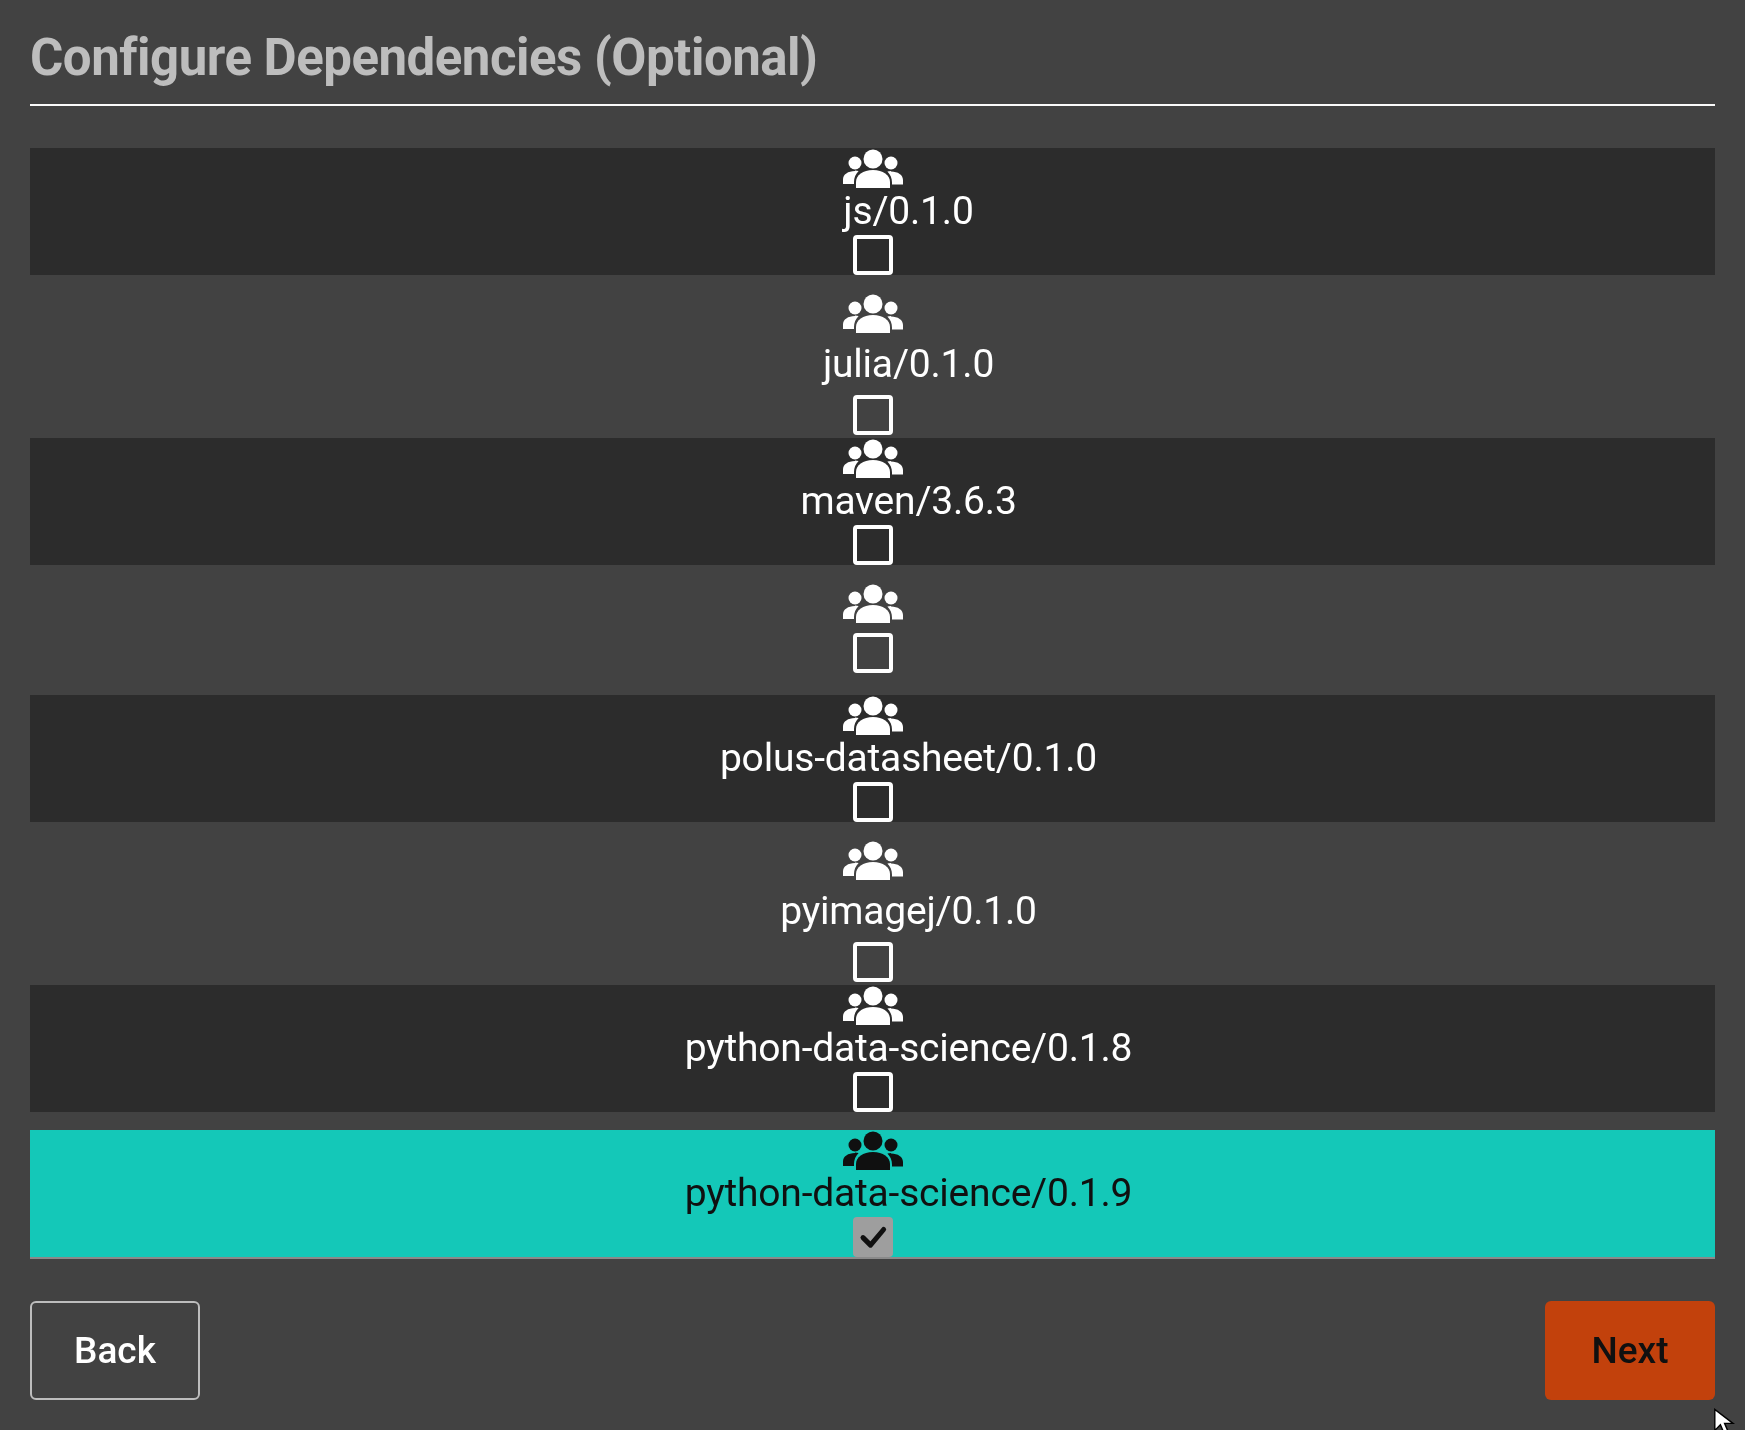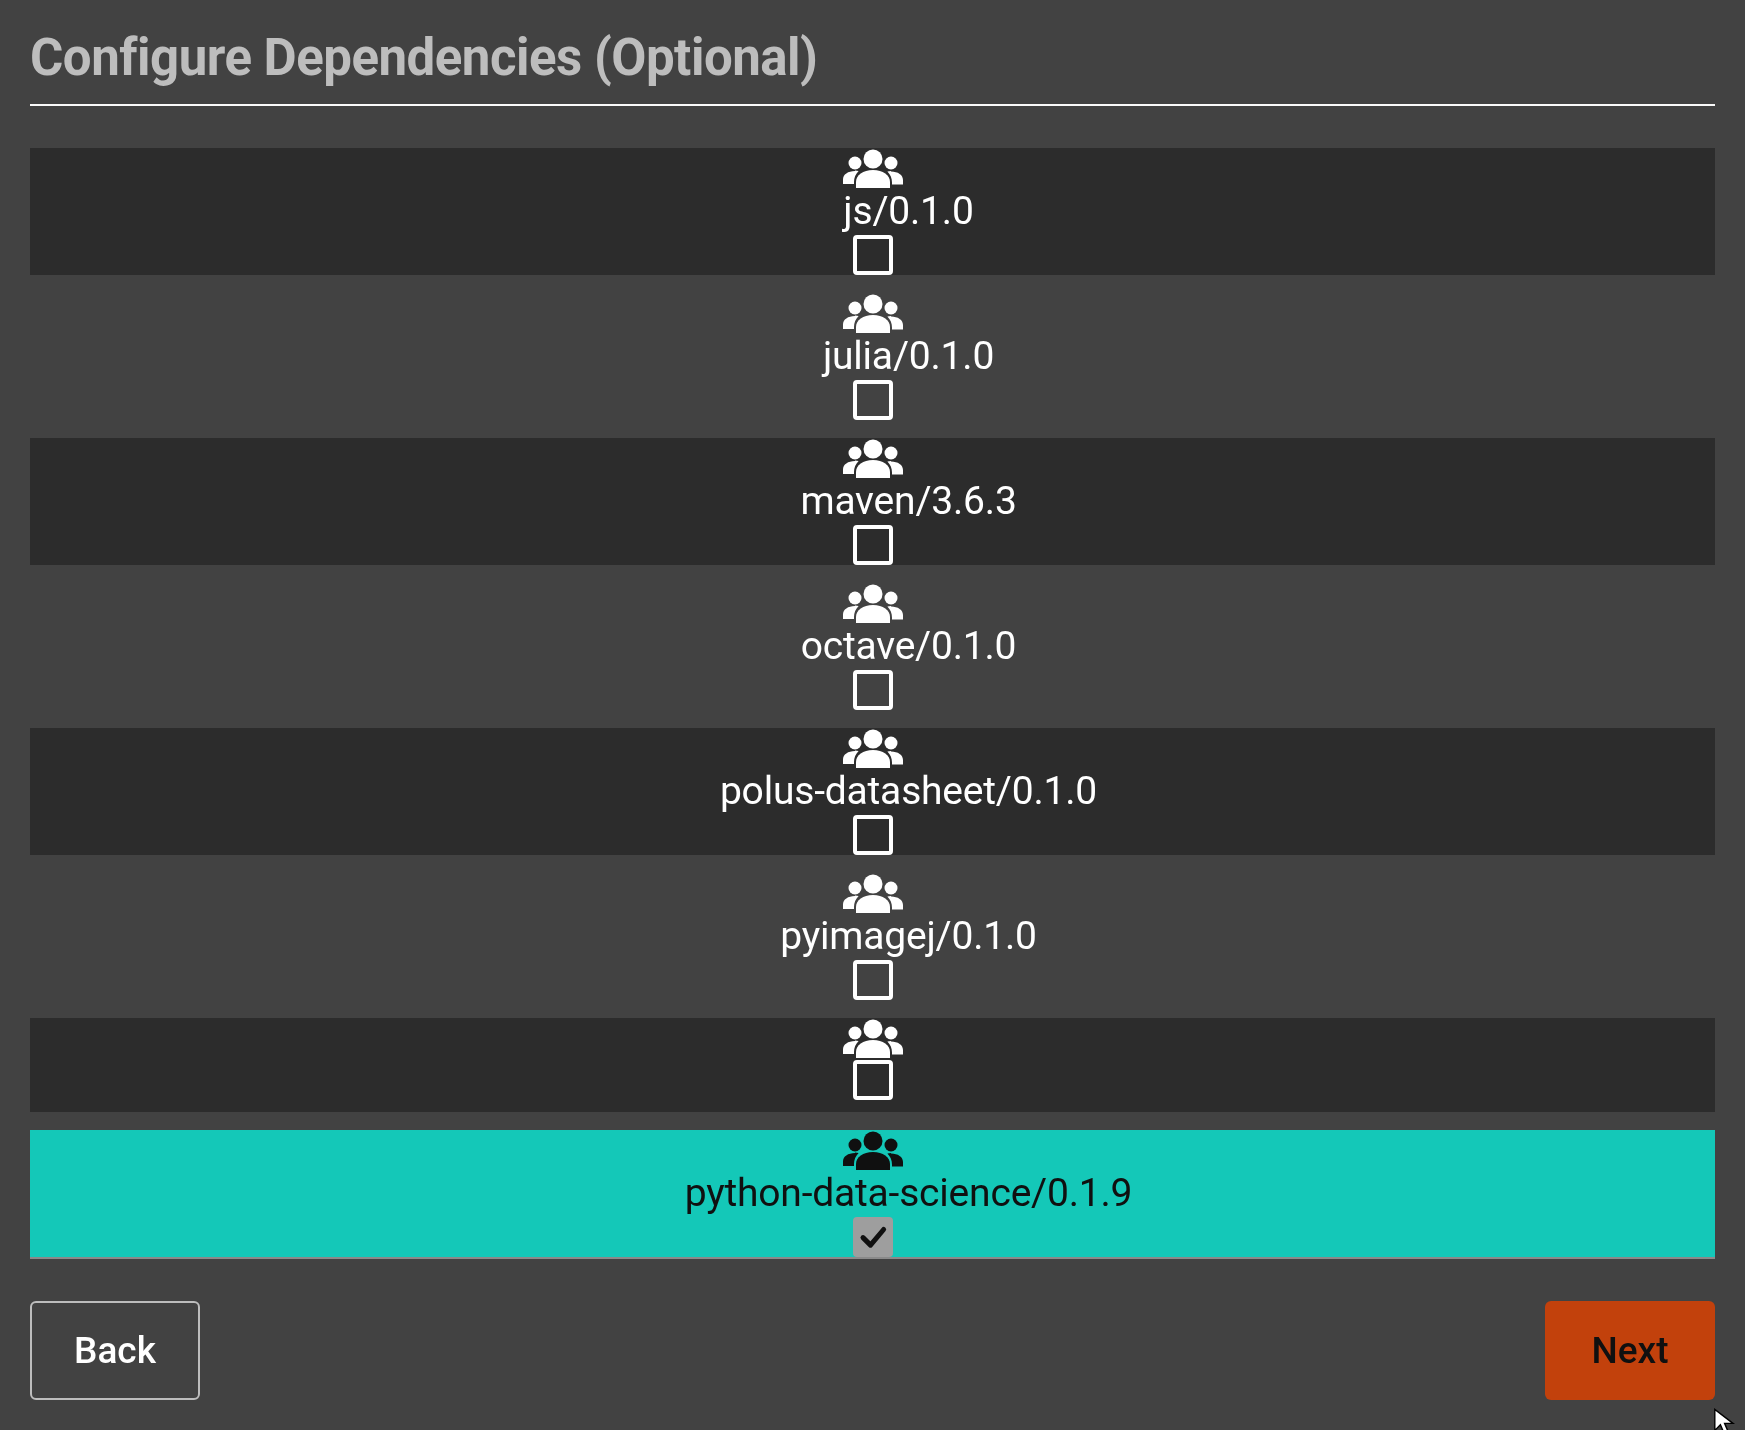--- a/index.html
+++ b/index.html
@@ -38,21 +38,21 @@
   }
   .row {
     height: 127px;
     display: flex;
     align-items: center;
     padding: 0 40px;
     cursor: pointer;
     flex-direction: column;
   }
   .row-dark  { background: #2c2c2c; }
-  .row-light { background: transparent; }
+  .row-light { background: transparent; gap: 8px; }
   .row-accent { background: #14c8b8; }
   .row .icon-wrap {
     width: 60px;
     display: flex;
     justify-content: center;
     align-items: center;
   }
   .row .label {
     flex: 1;
     margin-left: 72px;
@@ -194,21 +194,20 @@
       <span class="icon-wrap people-icon">
         <svg width="60" height="40" viewBox="0 0 60 40" fill="#ffffff">
             <circle cx="30" cy="11" r="9.5"></circle>
             <circle cx="12" cy="15" r="6.5"></circle>
             <circle cx="48" cy="15" r="6.5"></circle>
             <path d="M30 22c-10 0-17 5-17 12v6h34v-6c0-7-7-12-17-12z"></path>
             <path d="M12 23c-7 0-12 3.5-12 8.5V36h11v-2c0-4.2 1.6-8 4.6-11-1.1-.3-2.3-.5-3.6-.5z"></path>
             <path d="M48 23c-1.3 0-2.5.2-3.6.5 3 3 4.6 6.8 4.6 11v2h11v-4.5c0-5-5-8.5-12-8.5z"></path>
           </svg>
       </span>
-      <span class="label">octave/0.1.0</span>
       <span class="checkbox-wrap">
           <span class="checkbox-empty"></span>
         </span>
     </div>
 
     <div class="row row-dark">
       <span class="icon-wrap people-icon">
         <svg width="60" height="40" viewBox="0 0 60 40" fill="#ffffff">
             <circle cx="30" cy="11" r="9.5"></circle>
             <circle cx="12" cy="15" r="6.5"></circle>
@@ -245,20 +244,21 @@
       <span class="icon-wrap people-icon">
         <svg width="60" height="40" viewBox="0 0 60 40" fill="#ffffff">
             <circle cx="30" cy="11" r="9.5"></circle>
             <circle cx="12" cy="15" r="6.5"></circle>
             <circle cx="48" cy="15" r="6.5"></circle>
             <path d="M30 22c-10 0-17 5-17 12v6h34v-6c0-7-7-12-17-12z"></path>
             <path d="M12 23c-7 0-12 3.5-12 8.5V36h11v-2c0-4.2 1.6-8 4.6-11-1.1-.3-2.3-.5-3.6-.5z"></path>
             <path d="M48 23c-1.3 0-2.5.2-3.6.5 3 3 4.6 6.8 4.6 11v2h11v-4.5c0-5-5-8.5-12-8.5z"></path>
           </svg>
       </span>
+      <span class="label">python-data-science/0.1.8</span>
       <span class="checkbox-wrap">
           <span class="checkbox-empty"></span>
         </span>
     </div>
 
     <div class="row row-accent">
       <span class="icon-wrap people-icon">
         <svg width="60" height="40" viewBox="0 0 60 40" fill="#101010">
             <circle cx="30" cy="11" r="9.5"></circle>
             <circle cx="12" cy="15" r="6.5"></circle>

